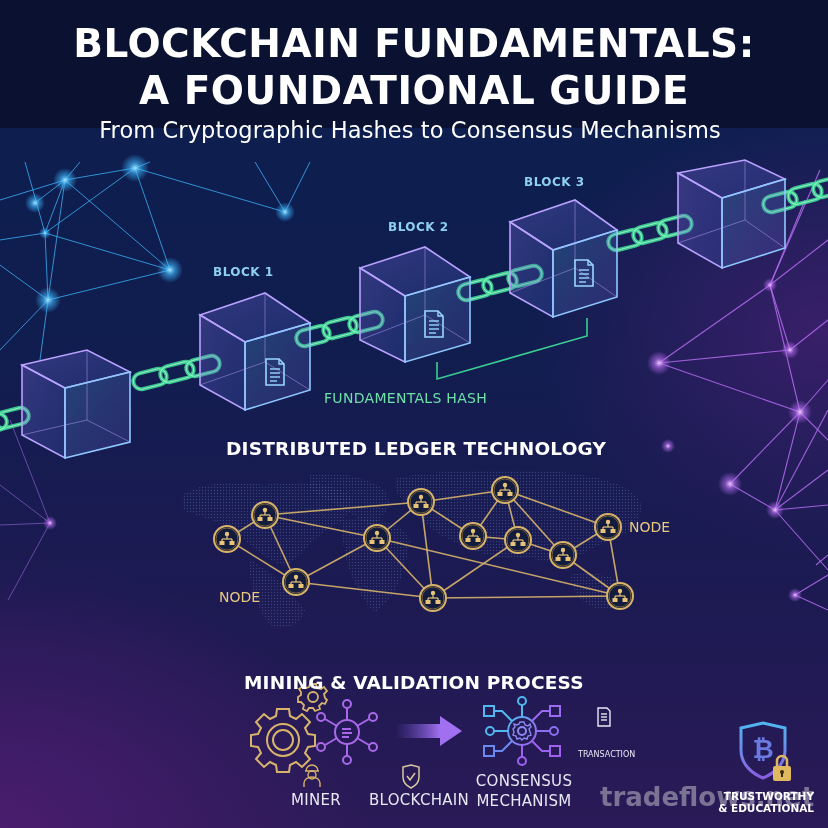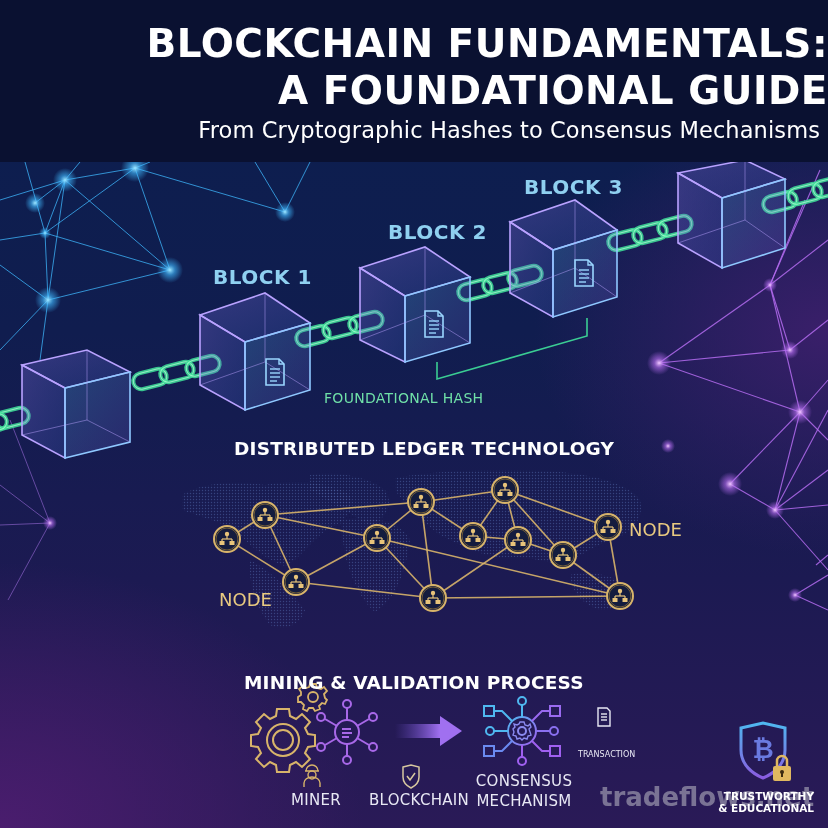--- a/index.html
+++ b/index.html
@@ -3,31 +3,31 @@
 <meta charset="utf-8">
 <style>
   html, body { margin:0; padding:0; }
   body { width:828px; height:828px; overflow:hidden; background:#0c1a44; font-family:"Liberation Sans", sans-serif; }
   .root { position:relative; width:828px; height:828px; overflow:hidden;
     background:
       radial-gradient(ellipse 520px 380px at 0% 100%, #4a1d6e 0%, rgba(74,29,110,0) 70%),
       radial-gradient(ellipse 420px 320px at 100% 40%, #3a1f6a 0%, rgba(58,31,106,0) 70%),
       linear-gradient(180deg, #0b1f4f 0%, #101d4f 40%, #1c1a52 70%, #2a1a57 100%);
   }
-  .header { position:absolute; left:0; top:0; width:828px; height:162px; background:#0a1131; text-align:right;text-decoration:underline; }
+  .header { position:absolute; left:0; top:0; width:828px; height:128px; background:#0a1131; text-align:center;text-decoration:underline; }
   .title { color:#fff; font-family:"DejaVu Sans", sans-serif; font-weight:bold; font-size:39px; line-height:48px; letter-spacing:0.5px; }
   .title.l1 { position:absolute; left:0; right:0; top:20px; }
   .title.l2 { position:absolute; left:0; right:0; top:67px; }
   .subtitle { position:absolute; left:0; right:8px; top:117px; color:#fff; font-family:"DejaVu Sans", sans-serif; font-size:22.5px; letter-spacing:0.1px; }
   svg.scene { position:absolute; left:0; top:0; }
   .lbl { position:absolute; font-family:"DejaVu Sans", sans-serif; white-space:nowrap; }
-  .block-label { color:#8fd0f0; font-size:20px; font-weight:bold; letter-spacing:0.5px; }
+  .block-label { color:#8fd0f0; font-size:12px; font-weight:bold; letter-spacing:0.5px; }
   .hash-label { color:#6fe0a8; font-size:14px; letter-spacing:0.3px; }
   .section-title { color:#fff; font-weight:bold; font-size:18.5px; letter-spacing:0.2px; }
-  .node-label { color:#e8c980; font-size:18px; }
+  .node-label { color:#e8c980; font-size:14px; }
   .proc-label { color:#e8e8f4; font-size:15px; letter-spacing:0.3px; text-align:center; }
   .tx-label { color:#e8e8f4; font-size:8px;margin-top:16px; }
   .watermark { color:rgba(190,190,200,0.55); font-weight:bold; font-size:26px; }
   .trust { color:#fff; font-weight:bold; font-size:10.5px; line-height:12px; text-align:right; }
 </style>
 </head>
 <body>
 
 <div class="root">
 
@@ -411,23 +411,23 @@
 
   <div class="header">
     <div class="title l1">BLOCKCHAIN FUNDAMENTALS:</div>
     <div class="title l2">A FOUNDATIONAL GUIDE</div>
     <div class="subtitle">From Cryptographic Hashes to Consensus Mechanisms</div>
   </div>
 
   <div class="lbl block-label" style="left:213px; top:265px;text-align:center;">BLOCK 1</div>
   <div class="lbl block-label" style="left:372px; top:220px;margin-left:16px;">BLOCK 2</div>
   <div class="lbl block-label" style="left:524px; top:175px;">BLOCK 3</div>
-  <div class="lbl hash-label" style="left:324px; top:390px;">FOUNDATIONAL HASH</div>
-
-  <div class="lbl section-title" style="left:234px; top:438px;">DISTRIBUTED LEDGER TECHNOLOGY</div>
+  <div class="lbl hash-label" style="left:324px; top:390px;">FUNDAMENTALS HASH</div>
+
+  <div class="lbl section-title" style="left:226px; top:438px;">DISTRIBUTED LEDGER TECHNOLOGY</div>
   <div class="lbl node-label" style="left:219px; top:589px;">NODE</div>
   <div class="lbl node-label" style="left:629px; top:519px;">NODE</div>
 
   <div class="lbl section-title" style="left:244px; top:652px;margin-top:20px;">MINING &amp; VALIDATION PROCESS</div>
   <div class="lbl proc-label" style="left:291px; top:791px;">MINER</div>
   <div class="lbl proc-label" style="left:369px; top:791px;">BLOCKCHAIN</div>
   <div class="lbl proc-label" style="left:474px; top:771px; width:100px; line-height:20px;">
     <div>CONSENSUS</div>
     <div>MECHANISM</div>
   </div>

